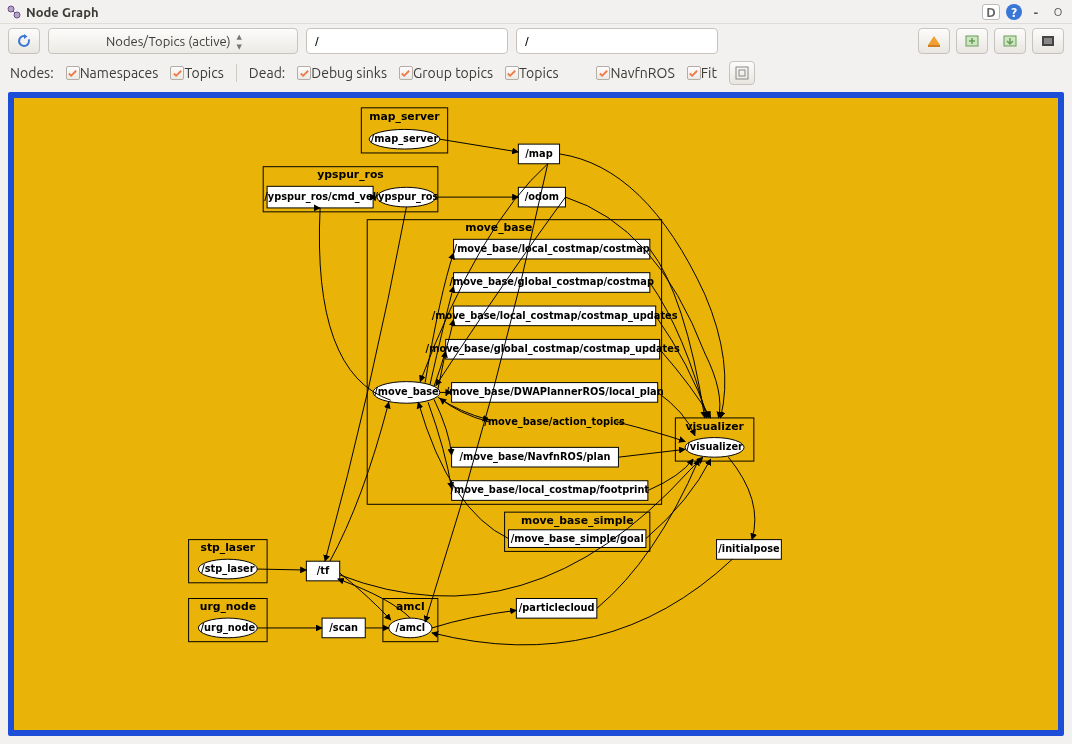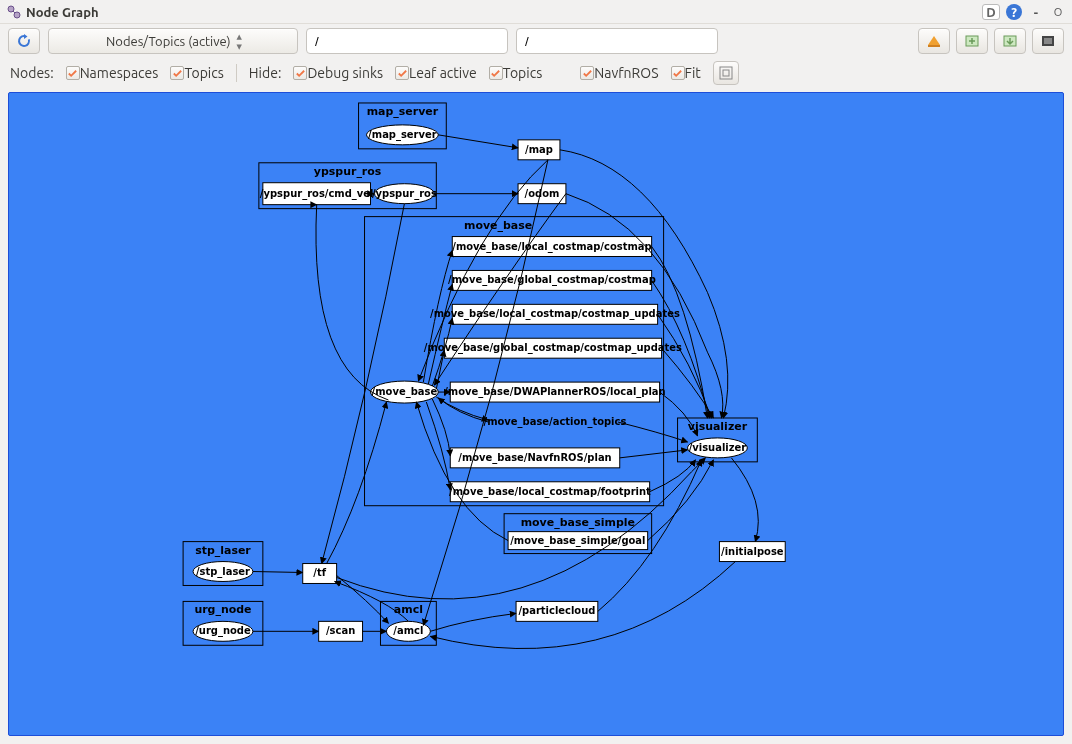--- a/index.html
+++ b/index.html
@@ -19,21 +19,21 @@
 .input{height:26px;border:1px solid #c7c4bf;border-radius:4px;background:#fff;padding:0 8px;flex:1;min-width:120px}
 .spacer{flex:1}
 .iconbar{display:flex;gap:6px}
 .optrow{height:30px;display:flex;align-items:center;gap:12px;padding:0 10px;font-size:14px}
 .optrow .lbl{color:#3c3b37}
 .optrow .sep{width:1px;height:18px;background:#cfcbc4}
 .chk{display:inline-flex;align-items:center;gap:0}
 .chkbox{width:14px;height:14px;border:1px solid #b2aea6;border-radius:2px;background:linear-gradient(#fdfcfb,#eceae5);display:inline-flex;align-items:center;justify-content:center;color:#f07746}
 .chkbox svg{width:11px;height:11px}
 .smallbtn{width:26px;height:24px;border:1px solid #c7c4bf;border-radius:4px;background:linear-gradient(#fdfcfb,#e9e6e1);display:inline-flex;align-items:center;justify-content:center}
-.canvas{position:absolute;left:8px;right:8px;top:92px;bottom:8px;background:#3b82f6;border:1px solid #1d4ed8;border-radius:2px;overflow:hidden}
+.canvas{position:absolute;left:8px;right:8px;top:92px;bottom:8px;background:#eab308;border:6px solid #1d4ed8;border-radius:2px;overflow:hidden}
 svg.graph{position:absolute;inset:0;width:100%;height:100%}
 .gbox{fill:none;stroke:#000;stroke-width:1}
 .glabel{font:11px "DejaVu Sans",sans-serif;font-weight:700}
 .nodebox{fill:#fff;stroke:#000;stroke-width:1}
 .nodetext{font:10px "DejaVu Sans",sans-serif;font-weight:700}
 .edge{fill:none;stroke:#000;stroke-width:1}
 .arrow{fill:#000}
 </style>
 </head>
 <body>
@@ -112,36 +112,36 @@
       </span>
   <span class="chk">
         <span class="chkbox">
           <svg viewBox="0 0 12 12">
             <path d="M2 6l2.5 2.5L10 3" fill="none" stroke="#f07746" stroke-width="2"></path>
           </svg>
         </span>
         <span>Topics</span>
       </span>
   <span class="sep"></span>
-  <span class="lbl">Hide:</span>
+  <span class="lbl">Dead:</span>
   <span class="chk">
         <span class="chkbox">
           <svg viewBox="0 0 12 12">
             <path d="M2 6l2.5 2.5L10 3" fill="none" stroke="#f07746" stroke-width="2"></path>
           </svg>
         </span>
         <span>Debug sinks</span>
       </span>
   <span class="chk">
         <span class="chkbox">
           <svg viewBox="0 0 12 12">
             <path d="M2 6l2.5 2.5L10 3" fill="none" stroke="#f07746" stroke-width="2"></path>
           </svg>
         </span>
-        <span>Leaf active</span>
+        <span>Group topics</span>
       </span>
   <span class="chk">
         <span class="chkbox">
           <svg viewBox="0 0 12 12">
             <path d="M2 6l2.5 2.5L10 3" fill="none" stroke="#f07746" stroke-width="2"></path>
           </svg>
         </span>
         <span>Topics</span>
       </span>
   <span style="width:14px"></span>

